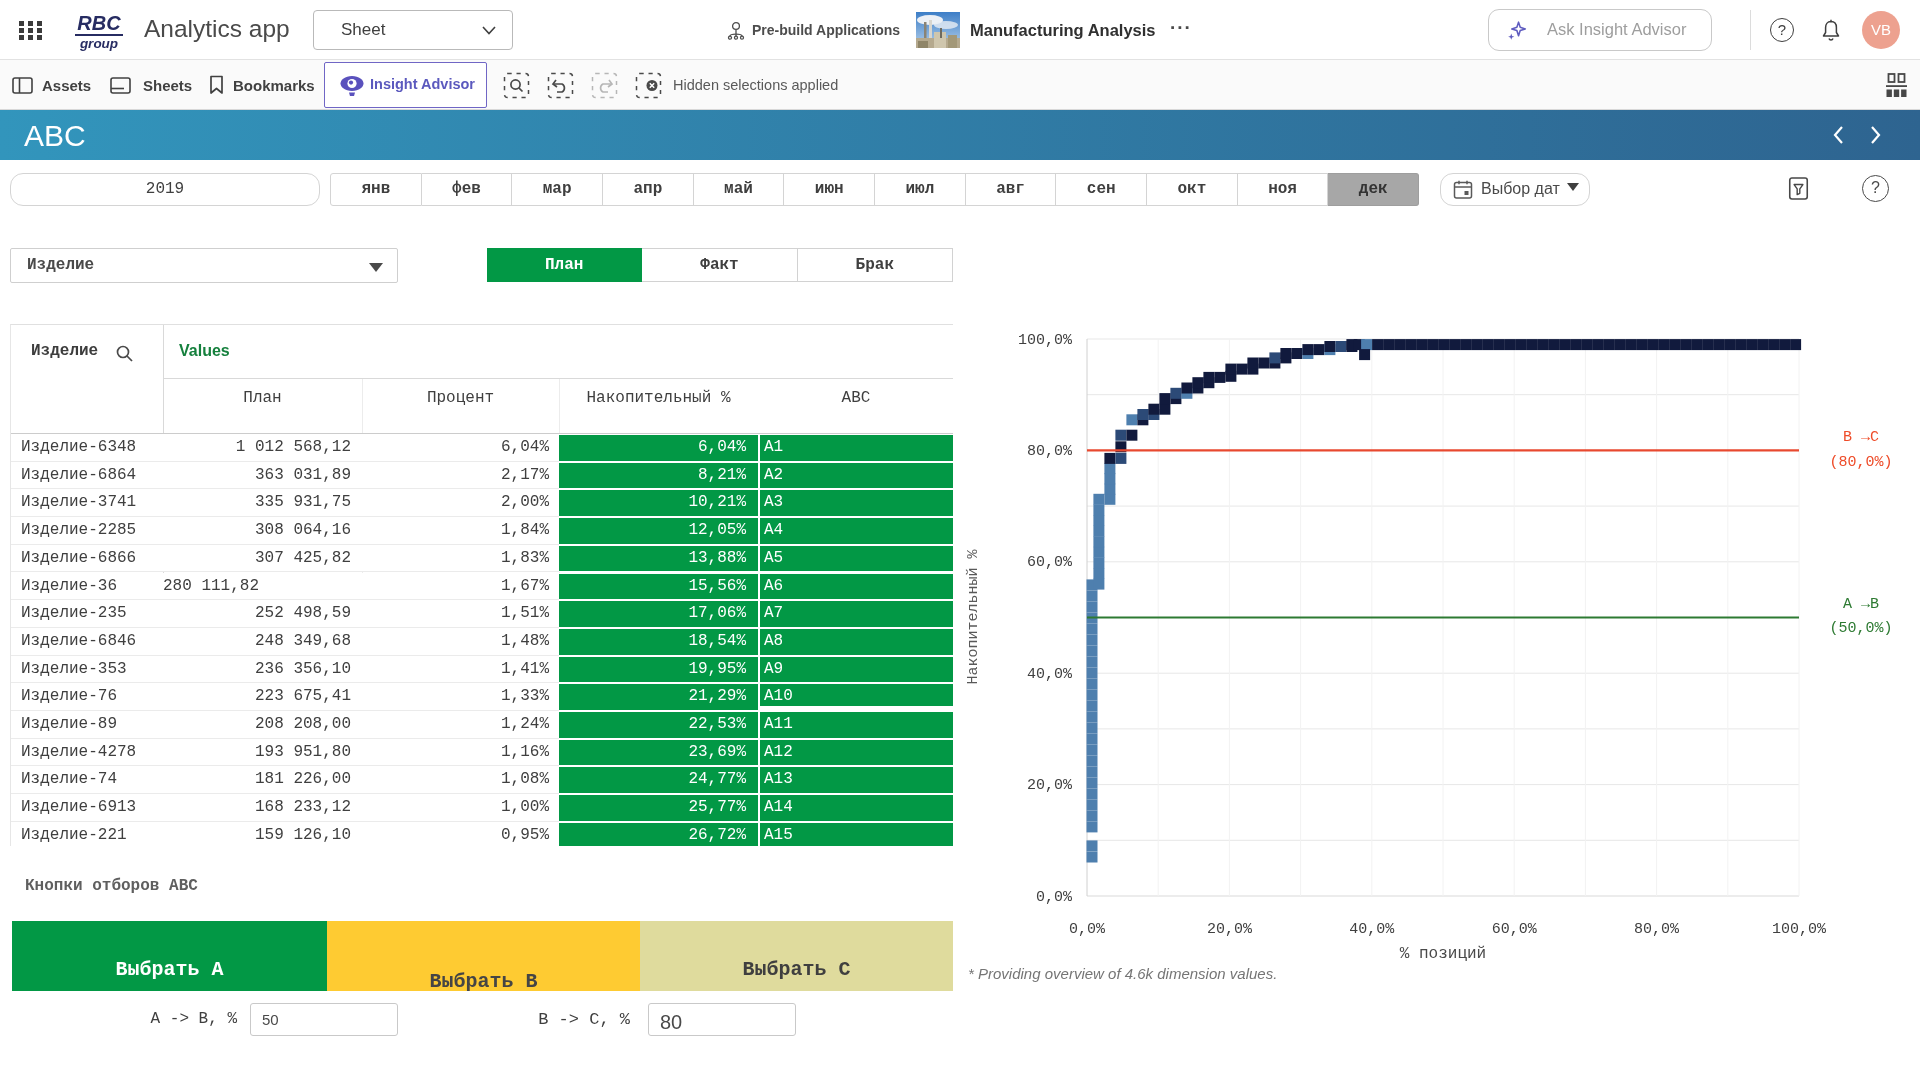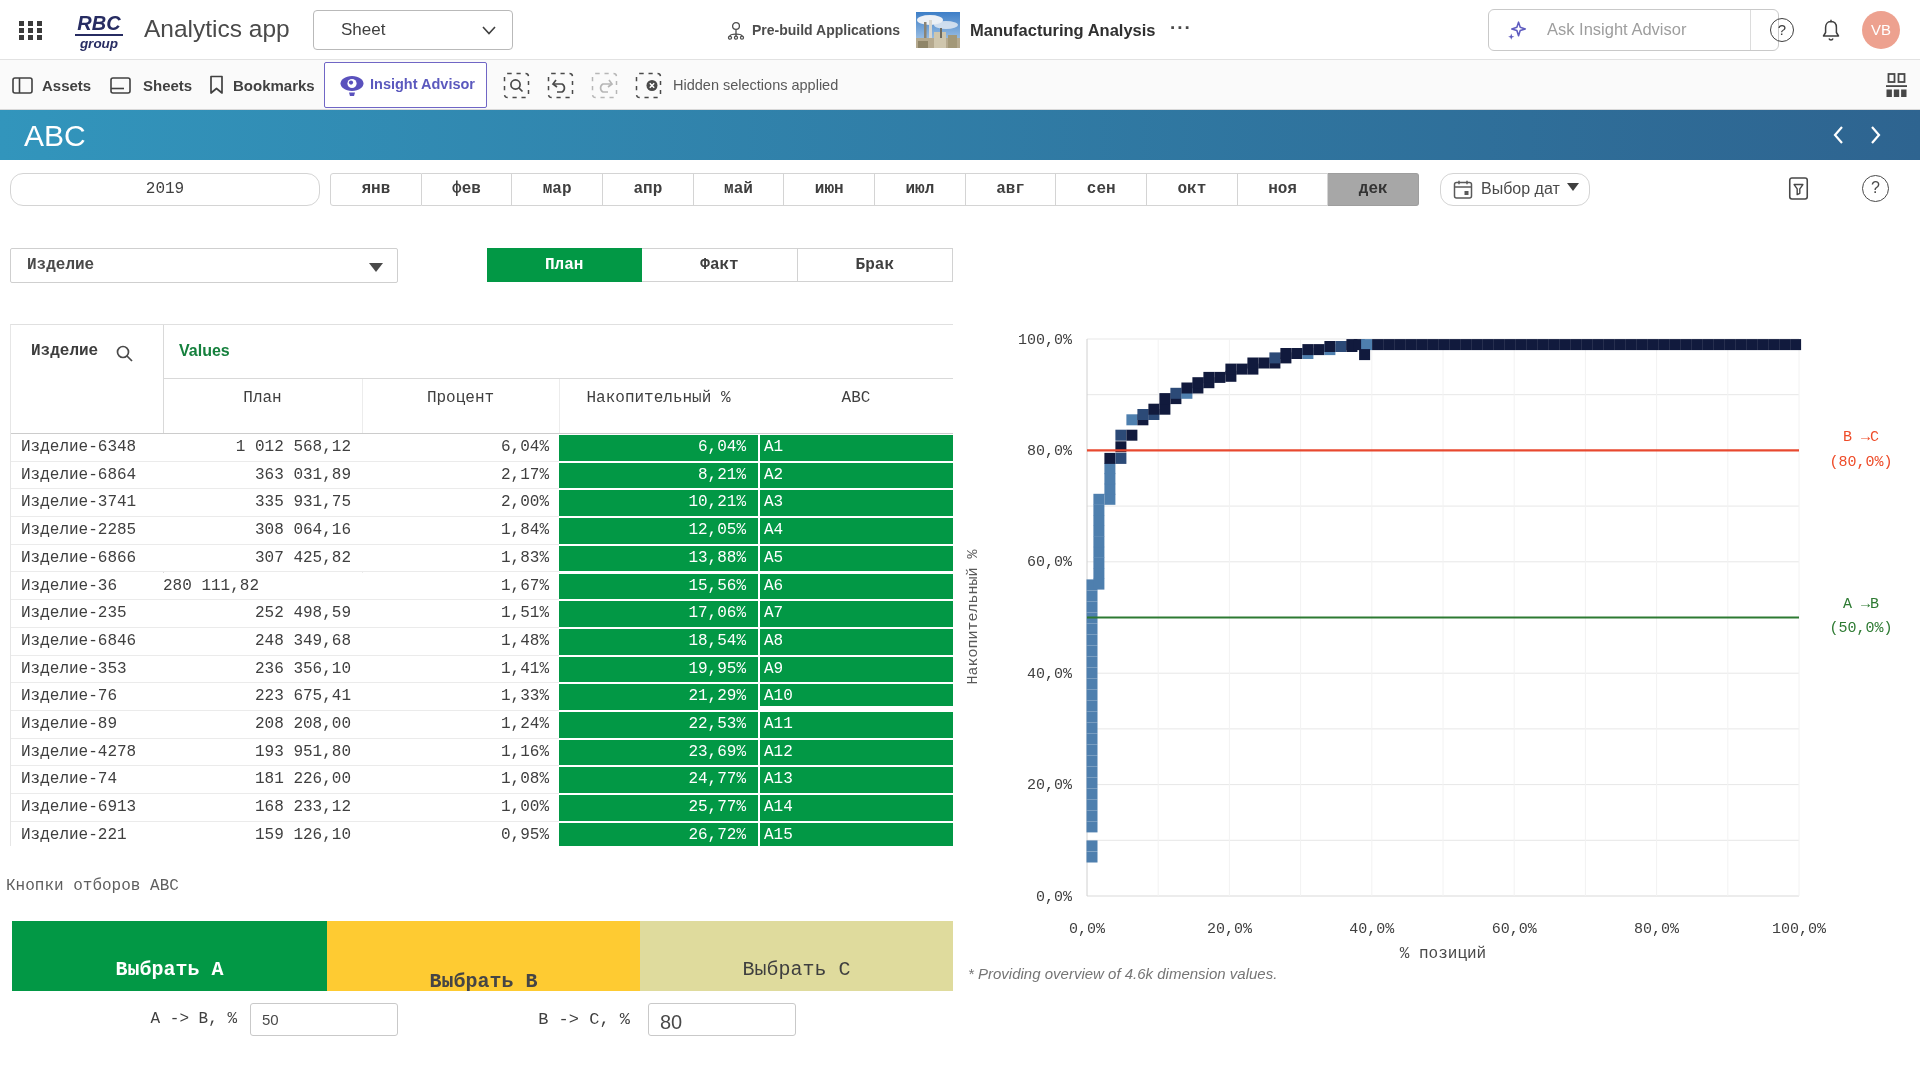--- a/index.html
+++ b/index.html
@@ -74,21 +74,21 @@
    <rect x="8" y="10" width="2.5" height="26" fill="#8a8374"></rect>
    <rect x="13" y="8" width="3" height="28" fill="#d8d6cf"></rect>
    <rect x="0" y="26" width="44" height="10" fill="#b5a98e"></rect>
    <rect x="18" y="20" width="12" height="16" fill="#cfc6ad"></rect>
    <rect x="32" y="23" width="9" height="13" fill="#a39878"></rect>
    <rect x="2" y="29" width="10" height="7" fill="#8f8568"></rect>
    <rect x="24" y="16" width="2" height="10" fill="#6e6a5e"></rect>
  </svg>
  <div class="abs" style="left:970px;top:21px;font-size:16.5px;font-weight:bold;color:#303030">Manufacturing Analysis</div>
  <div class="abs" style="left:1170px;top:12px;font-size:19px;font-weight:bold;color:#4a4a4a;letter-spacing:2px">...</div>
- <div class="abs" style="left:1488px;top:9px;width:291px;height:42px;border:1px solid #c9c9c9;border-radius:6px">
+ <div class="abs" style="left:1488px;top:9px;width:224px;height:42px;border:1px solid #c9c9c9;border-radius:11px">
    <svg class="abs" style="left:16px;top:9px" width="25" height="25" viewBox="0 0 24 24">
      <g fill="#5f5cc0">
           <path d="M13 3 l1.6 5.0 L19.5 9.5 l-4.9 1.6 L13 16 l-1.6-4.9 L6.5 9.5 l4.9-1.5 Z" fill="none" stroke="#5f5cc0" stroke-width="1.5" stroke-linejoin="round"></path>
      <path d="M6 14 l0.8 2.2 L9 17 l-2.2 0.8 L6 20 l-0.8-2.2 L3 17 l2.2-0.8 Z"></path>
         </g>
    </svg>
    <span class="abs" style="left:58px;top:10px;font-size:16.5px;color:#9e9e9e">Ask Insight Advisor</span>
  </div>
  <div class="abs" style="left:1750px;top:10px;width:1px;height:40px;background:#dcdcdc"></div>
  <div class="abs" style="left:1770px;top:18px;width:24px;height:24px;border:1.5px solid #3f3f3f;border-radius:50%;text-align:center;line-height:21px;font-size:15px;color:#3f3f3f">?</div>
@@ -409,27 +409,27 @@
           <span style="position:absolute;right:12px">26,72%</span>
         </div>
 <div class="cell g" style="left:749px;width:194px;top:1px;height:25.7px;line-height:25.7px">
           <span style="position:absolute;left:4px">A15</span>
         </div>
 
 </div>
     </div>
 </div>
 
-<div class="mono abs" style="left:6px;top:877px;font-size:16px;font-weight:normal;color:#5f5f5f">Кнопки отборов ABC</div>
+<div class="mono abs" style="left:25px;top:877px;font-size:16px;font-weight:bold;color:#5f5f5f">Кнопки отборов ABC</div>
 <div class="abs" style="left:12px;top:921px;width:315px;height:70px;background:#029845"></div>
 <div class="abs" style="left:327px;top:921px;width:313px;height:70px;background:#fecb32"></div>
 <div class="abs" style="left:640px;top:921px;width:313px;height:70px;background:#dfdb9d"></div>
 <div class="mono abs" style="left:12px;top:958px;width:315px;text-align:center;font-size:20px;font-weight:bold;color:#fff">Выбрать A</div>
 <div class="mono abs" style="left:327px;top:970px;width:313px;text-align:center;font-size:20px;font-weight:bold;color:#454545">Выбрать B</div>
-<div class="mono abs" style="left:640px;top:958px;width:313px;text-align:center;font-size:20px;font-weight:normal;color:#3f3f3f">Выбрать C</div>
+<div class="mono abs" style="left:640px;top:958px;width:313px;text-align:center;font-size:20px;font-weight:bold;color:#3f3f3f">Выбрать C</div>
 <div class="mono abs" style="left:100px;top:1010px;width:137px;text-align:right;font-size:16px;color:#3f3f3f">A -&gt; B, %</div>
 <div class="abs" style="left:250px;top:1003px;width:148px;height:33px;border:1px solid #c9c9c9;border-radius:3px;background:#fff">
   <span class="abs" style="left:11px;top:7px;font-size:15px;color:#4a4a4a">50</span>
   </div>
 <div class="mono abs" style="left:493px;top:1010px;width:137px;text-align:right;font-size:17px;color:#3f3f3f">B -&gt; C, %</div>
 <div class="abs" style="left:648px;top:1003px;width:148px;height:33px;border:1px solid #c9c9c9;border-radius:3px;background:#fff">
   <span class="abs" style="left:11px;top:7px;font-size:20px;color:#4a4a4a">80</span>
   </div>
 
 <svg class="abs" style="left:960px;top:300px" width="960" height="700" viewBox="0 0 960 700">

